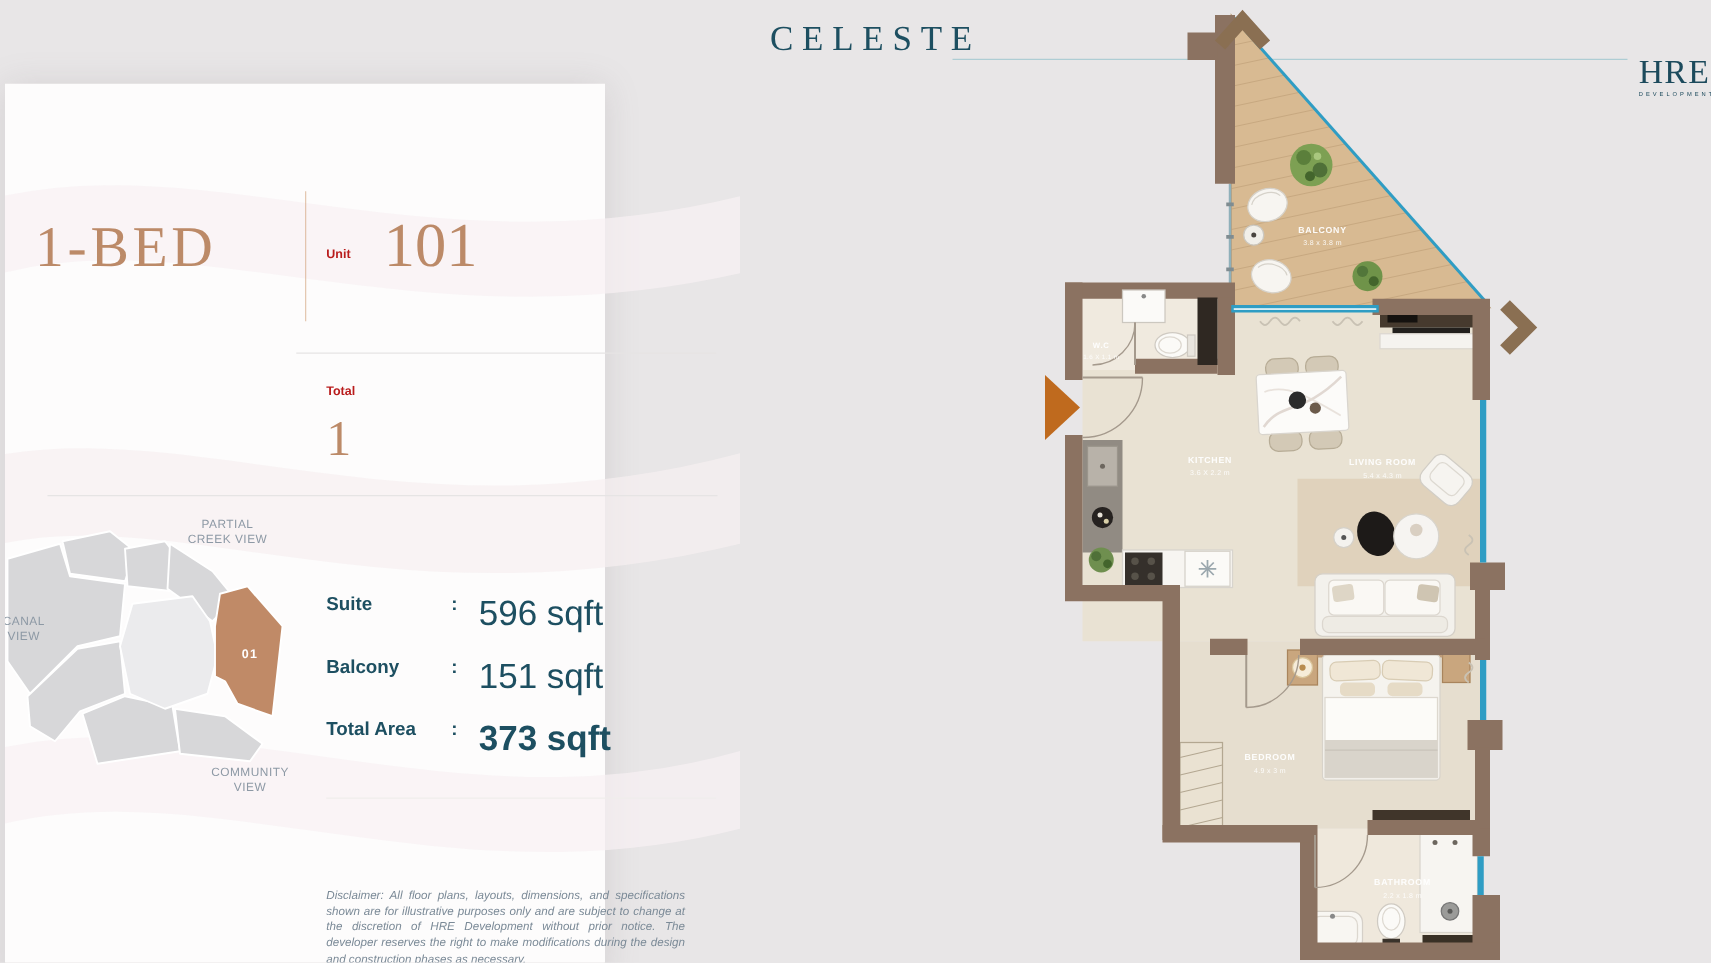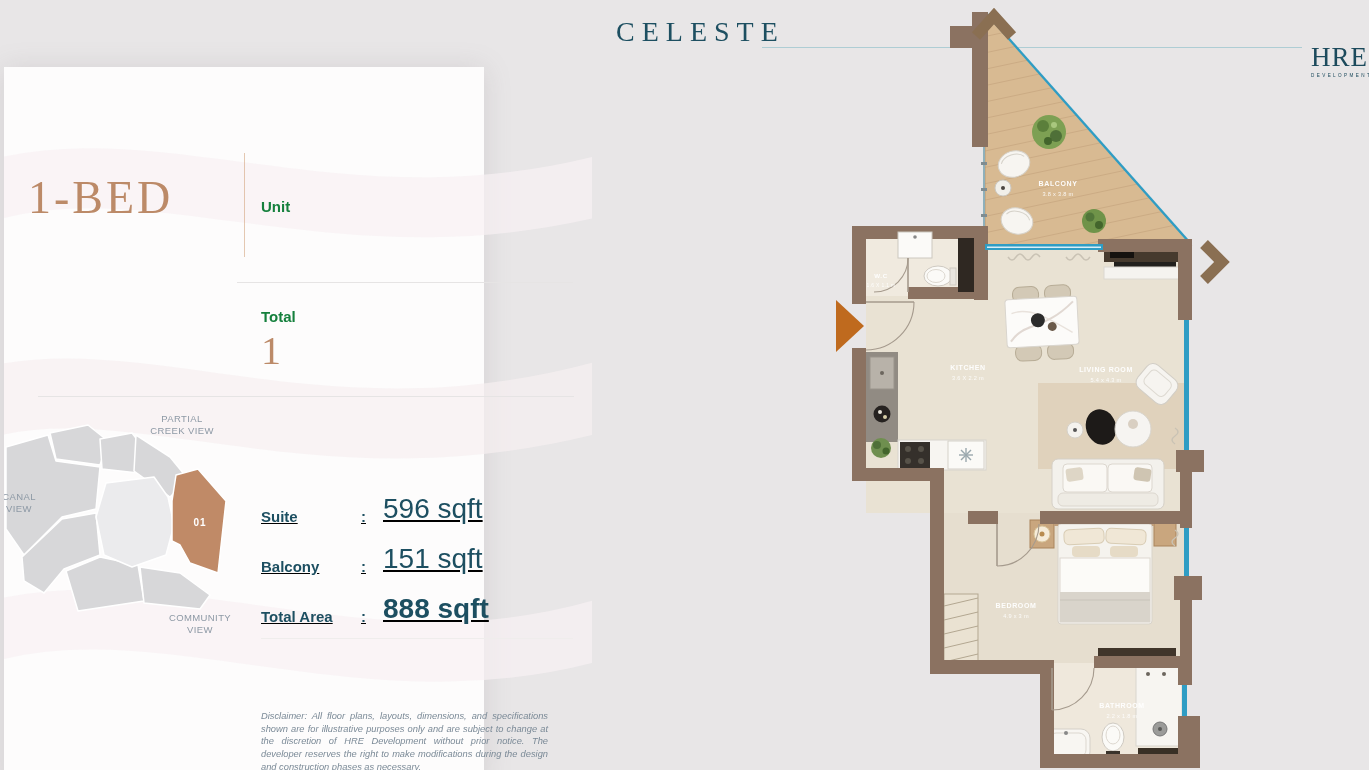--- a/index.html
+++ b/index.html
@@ -14,24 +14,24 @@
     background:#fdfcfc;box-shadow:0 2px 26px rgba(120,110,115,.18);margin-top:40px;
   }
   .card .waves{position:absolute;inset:0;pointer-events:none;}
   .unit-type{
     position:absolute;left:24px;top:104px;
     font-family:"Liberation Serif",serif;font-size:46px;letter-spacing:3px;
     color:#bc8a68;font-weight:400;
   }
   .v-div{position:absolute;left:240px;top:86px;width:1px;height:104px;background:#cf9c72;opacity:.55;}
   .h-div{position:absolute;height:1px;background:#e6e4e4;}
-  .lbl-teal{position:absolute;font-size:15px;font-weight:bold;color:#15803d;}
+  .lbl-teal{position:absolute;font-size:10px;font-weight:bold;color:#b91c1c;}
   .num-tan{position:absolute;font-family:"Liberation Serif",serif;color:#bc8a68;font-weight:400;}
   .areas{position:absolute;left:257px;top:408px;width:320px;}
-  .area-row{display:flex;align-items:flex-end;height:50px;text-decoration:underline;}
+  .area-row{display:flex;align-items:flex-start;height:50px;}
   .area-row .al{width:100px;font-size:15px;font-weight:bold;color:#1d4f61;}
   .area-row .ac{width:22px;font-size:15px;font-weight:bold;color:#1d4f61;}
   .area-row .av{font-size:28px;font-weight:400;color:#1d4f61;}
   .area-row.total .av{font-weight:bold;}
   .disclaimer{
     position:absolute;left:257px;top:643px;width:287px;
     font-size:9.3px;line-height:1.36;color:#7b8a97;text-align:justify;font-style:italic;
   }
   .map-label{fill:#8d99a5;font-size:9.5px;letter-spacing:.4px;font-family:"Liberation Sans",sans-serif;}
   
@@ -298,20 +298,21 @@
 <div class="card" style="z-index:3;">
   <svg class="waves" width="588" height="718">
     <path d="M-60,140 C140,50 340,210 660,100" stroke="#f8f1f3" stroke-width="60" fill="none" opacity=".7"></path>
     <path d="M-60,350 C120,270 320,430 660,310" stroke="#f7eff1" stroke-width="70" fill="none" opacity=".7"></path>
     <path d="M-60,580 C150,490 380,660 660,540" stroke="#f8f1f3" stroke-width="60" fill="none" opacity=".7"></path>
   </svg>
 
   <div class="unit-type">1-BED</div>
   <div class="v-div"></div>
   <div class="lbl-teal" style="left:257px;top:131px;">Unit</div>
+  <div class="num-tan" style="left:303px;top:100px;font-size:50px;">101</div>
 
   <div class="h-div" style="left:233px;top:215px;width:336px;"></div>
   <div class="lbl-teal" style="left:257px;top:241px;">Total</div>
   <div class="num-tan" style="left:257px;top:260px;font-size:40px;">1</div>
   <div class="h-div" style="left:34px;top:329px;width:536px;"></div>
 
   <svg style="position:absolute;left:0;top:338px;" width="240" height="240" viewBox="0 0 240 240">
     <g fill="#d7d7d9" stroke="#ffffff" stroke-width="1.5" stroke-linejoin="round">
       <polygon points="46,28 84,20 104,36 96,60 52,54"></polygon>
       <polygon points="96,34 128,28 142,46 134,68 98,64"></polygon>
@@ -341,21 +342,21 @@
       <span class="av">596 sqft</span>
     </div>
     <div class="area-row">
       <span class="al">Balcony</span>
       <span class="ac">:</span>
       <span class="av">151 sqft</span>
     </div>
     <div class="area-row total">
       <span class="al">Total Area</span>
       <span class="ac">:</span>
-      <span class="av">888 sqft</span>
+      <span class="av">373 sqft</span>
     </div>
   </div>
 
   <div class="h-div" style="left:257px;top:571px;width:312px;background:#efedec;"></div>
   <div class="disclaimer">Disclaimer: All floor plans, layouts, dimensions, and specifications shown are for illustrative purposes only and are subject to change at the discretion of HRE Development without prior notice. The developer reserves the right to make modifications during the design and construction phases as necessary.</div>
 </div>
 
 <div class="celeste" style="z-index:3;">CELESTE</div>
 <div class="hre">
   <div class="hre-main">HRE</div>

